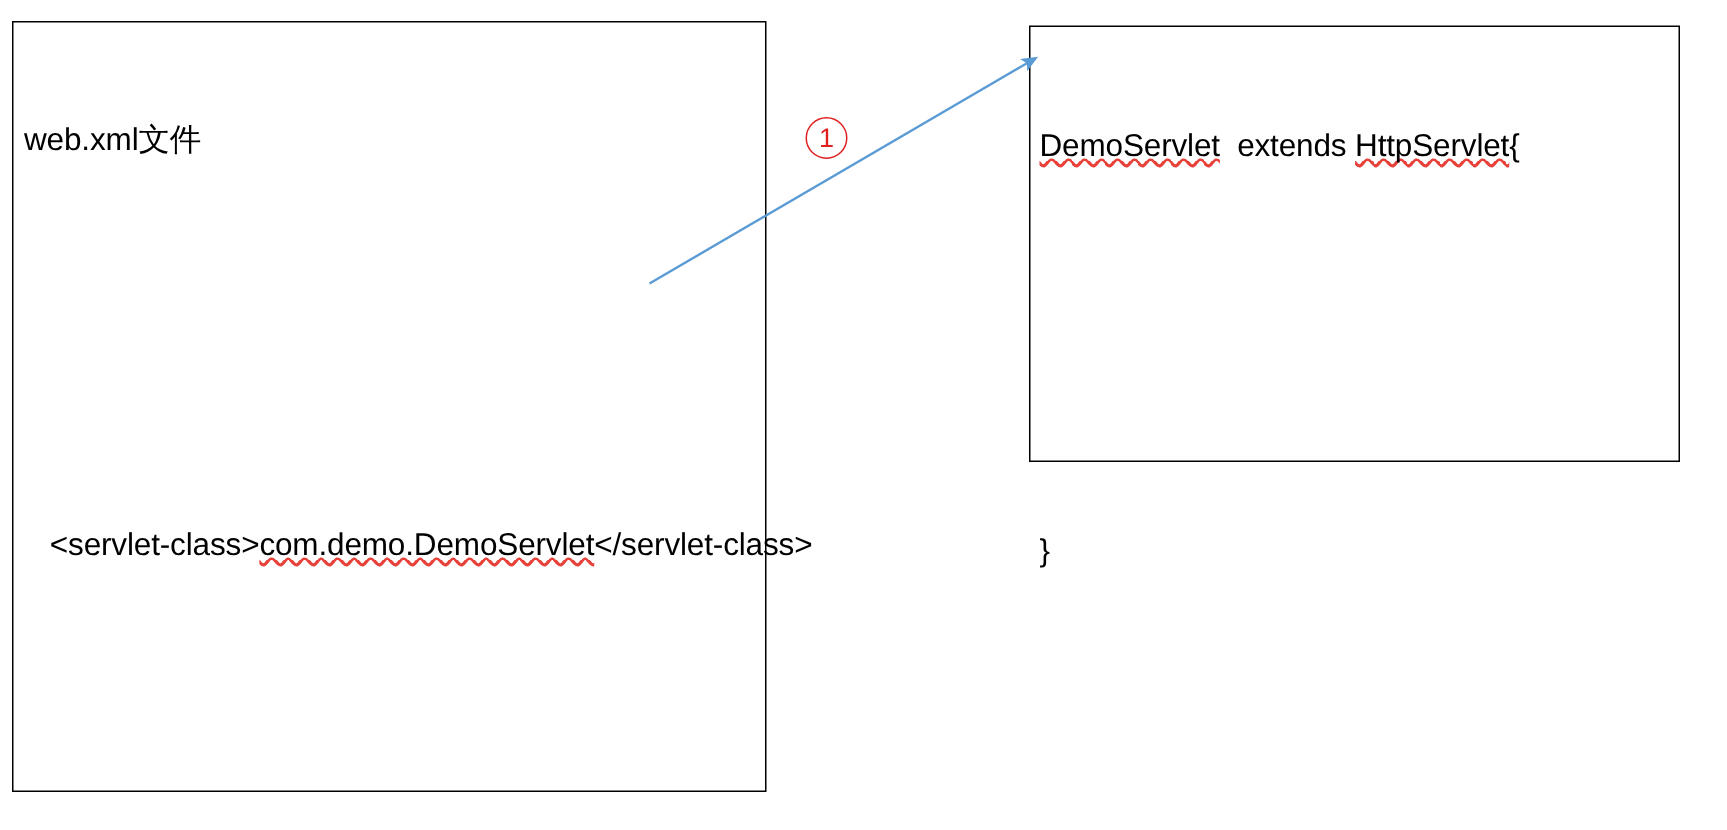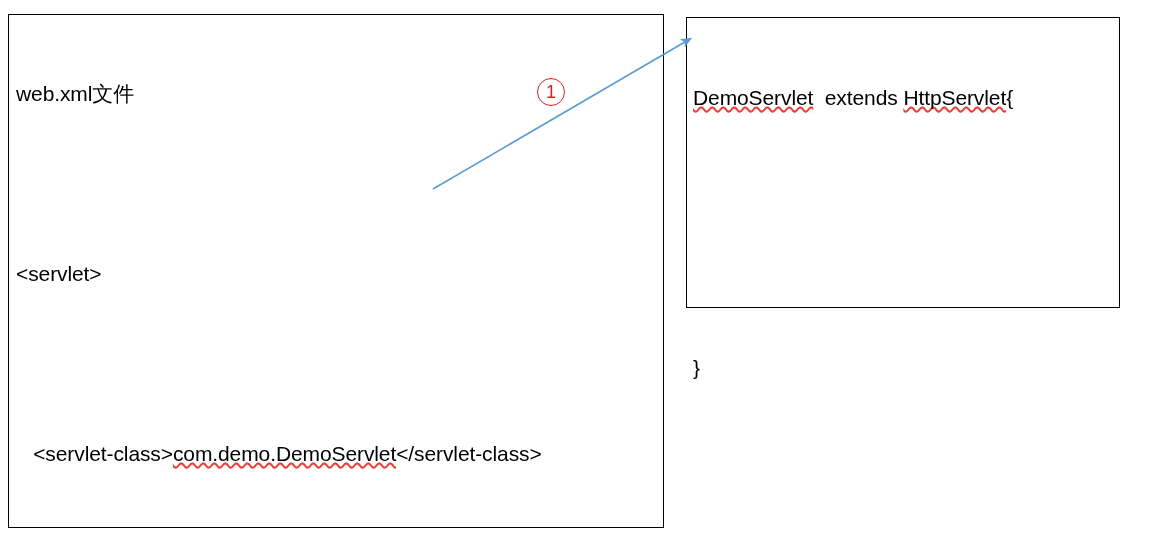--- a/index.html
+++ b/index.html
@@ -19,21 +19,21 @@
   .panel {
     position: absolute;
     box-sizing: border-box;
     border: 1px solid #000000;
     background: #ffffff;
   }
 
   #webxml-panel {
     left: 8px;
     top: 14px;
-    width: 656px;
+    width: 503px;
     height: 514px;
   }
 
   #servlet-panel {
     left: 686px;
     top: 17px;
     width: 434px;
     height: 291px;
   }
 
@@ -96,21 +96,20 @@
     pointer-events: none;
   }
 </style>
 </head>
 <body>
 
 <div class="panel" id="webxml-panel">
   <div class="code-block">
     <span class="line">web.xml文件</span>
     <span class="line blank"> </span>
-    <span class="line">&lt;servlet&gt;</span>
     <span class="line blank"> </span>
     <span class="line"><span>   &lt;servlet-class&gt;</span><span class="spell">com.demo.DemoServlet</span><span>&lt;/servlet-class&gt;</span></span>
     
     
     
     
     
     
   </div>
 </div>

